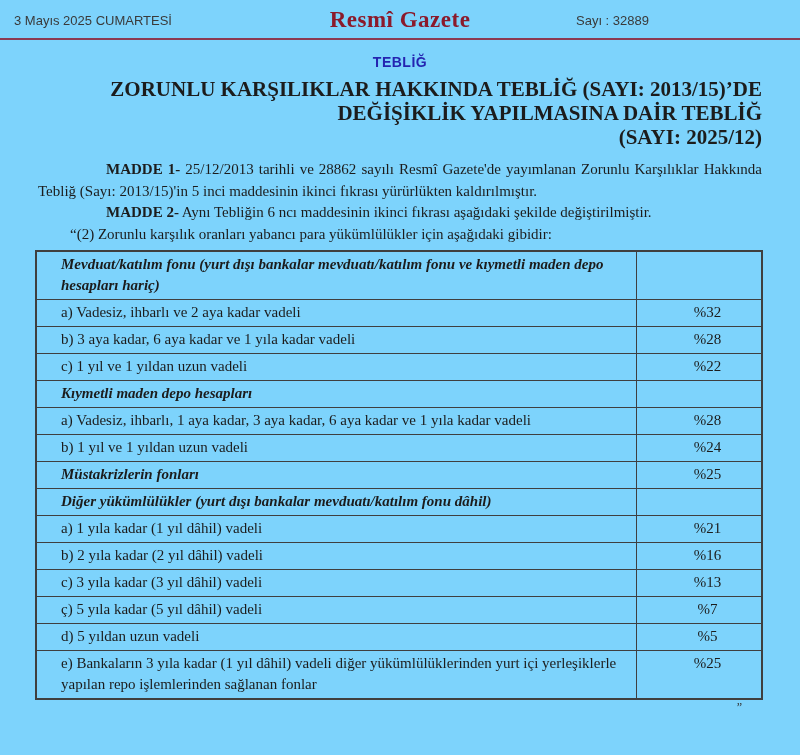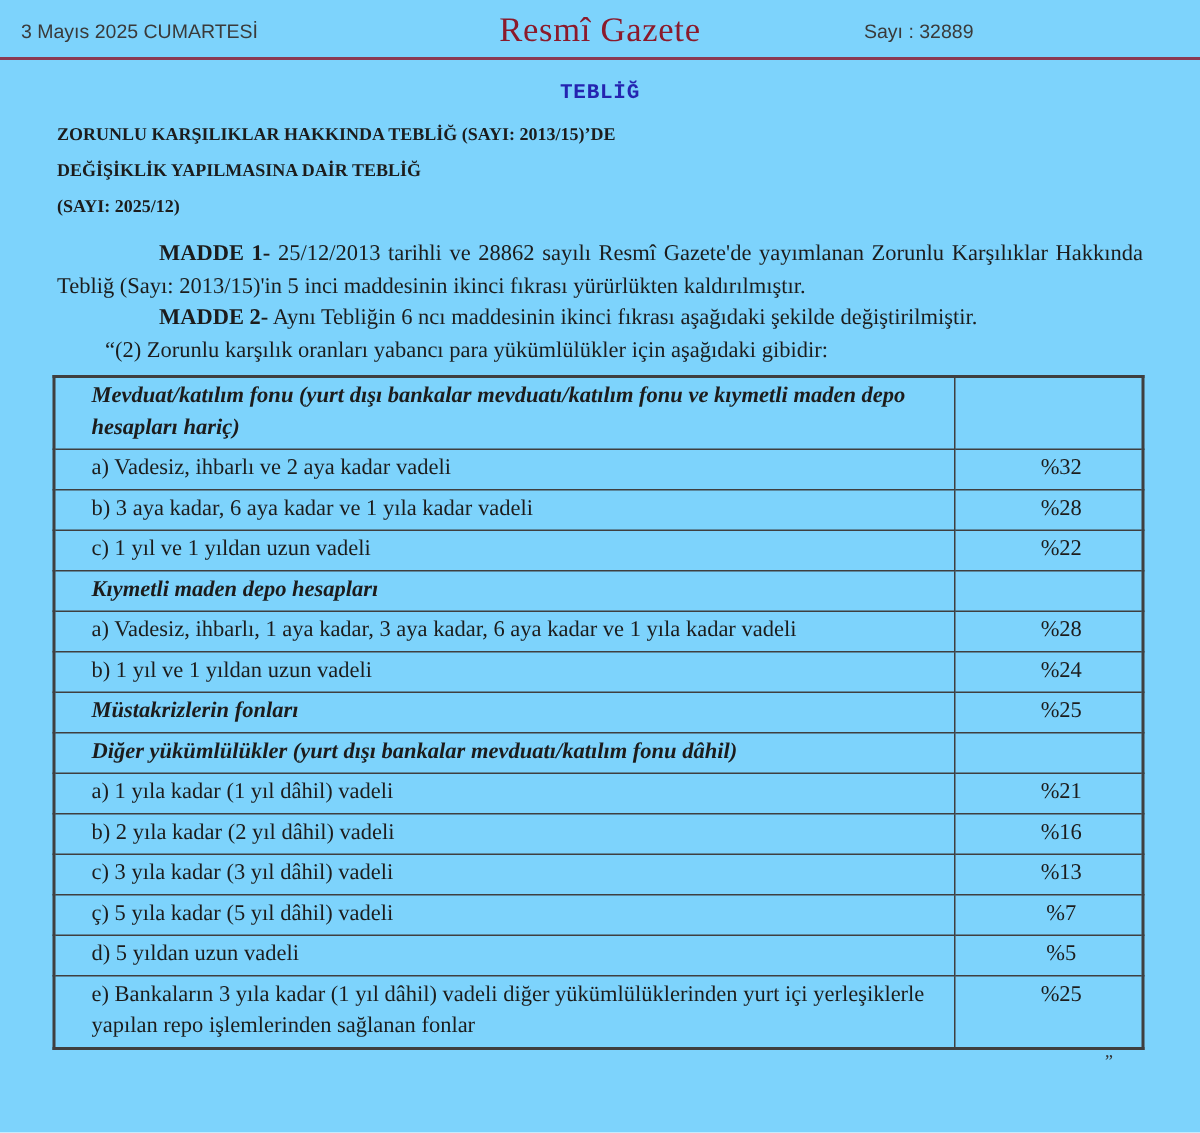--- a/index.html
+++ b/index.html
@@ -28,52 +28,52 @@
     font-size: 13px;
     color: #3a3a3a;
     width: 210px;
     white-space: nowrap;
   }
   .masthead-side.right { text-align: left; }
   .masthead-title {
     flex: 1;
     text-align: center;
     font-family: "Liberation Serif", serif;
-    font-weight: normal;
+    font-weight: bold;
     font-size: 23px;
     color: #8b1a2b;
     letter-spacing: 0.5px;
   }
 
   
   .section-label {
     margin-top: 14px;
     text-align: center;
-    font-family: Liberation Mono, monospace;
+    font-family: Liberation Sans, sans-serif;
     font-weight: bold;
     font-size: 14px;
     color: #2424b0;
     letter-spacing: 0.5px;
   }
 
   
   .content { padding: 0 38px; }
 
   .from-line {
     margin: 13px 0 0 0;
     padding-left: 32px;
     font-size: 15px;
   }
   .from-line span { text-decoration: underline; }
 
   .doc-title {
     margin-top: 7px;
-    text-align: left;
-    font-weight: bold;
-    font-size: 12px;
+    text-align: right;
+    font-weight: bold;
+    font-size: 21px;
     line-height: 24px;
   }
 
   .para {
     margin: 0;
     font-size: 15px;
     line-height: 21.5px;
     text-align: justify;
     text-indent: 32px;
   }

